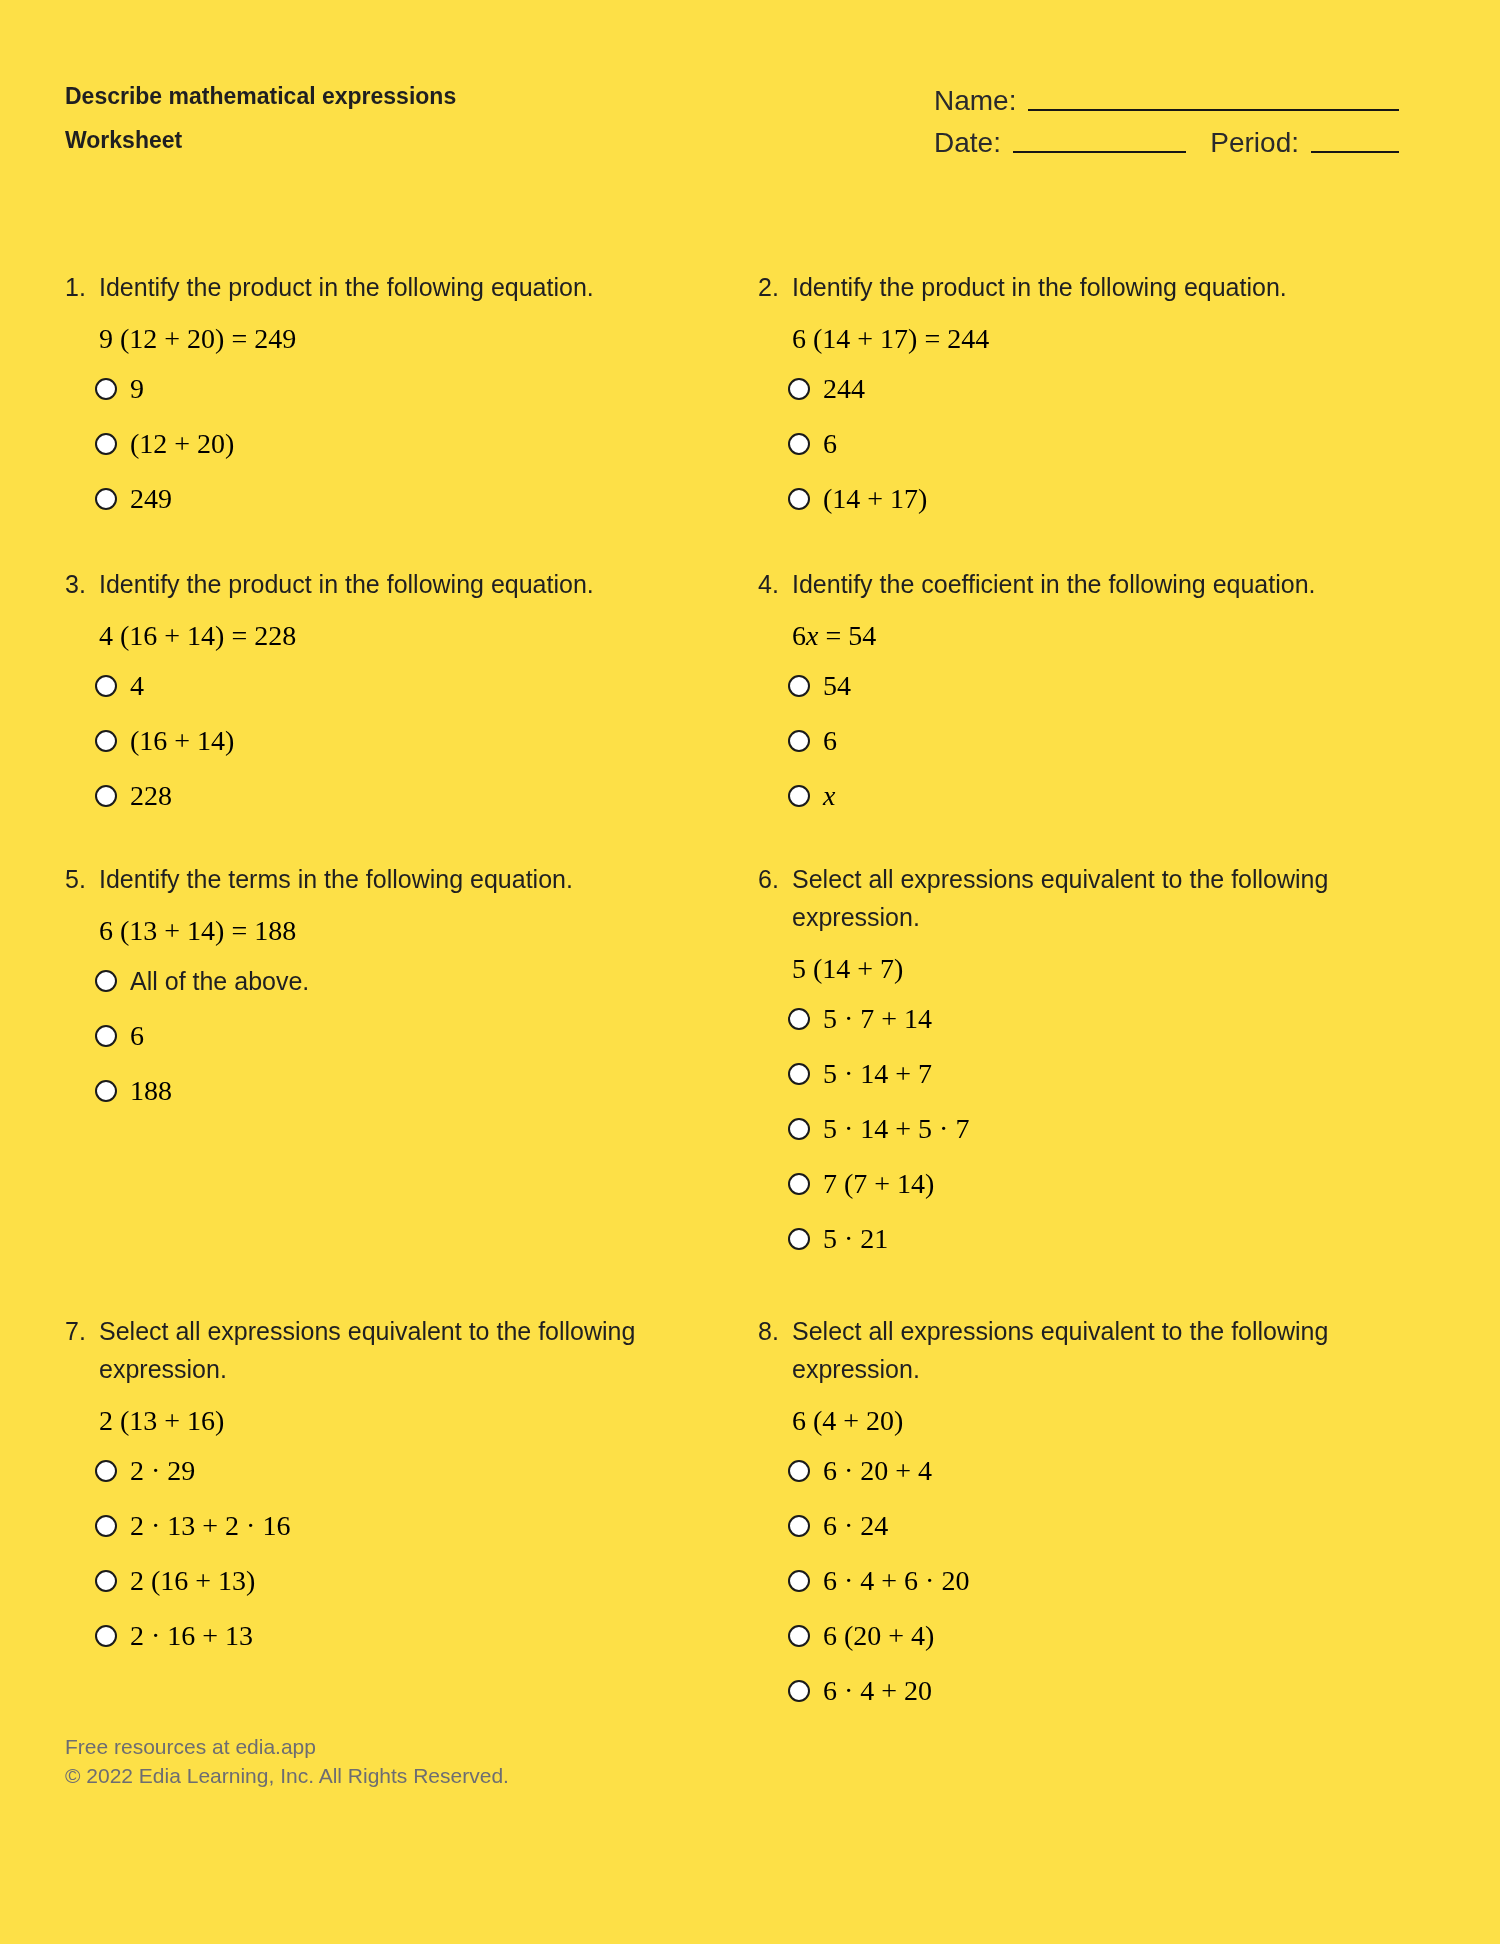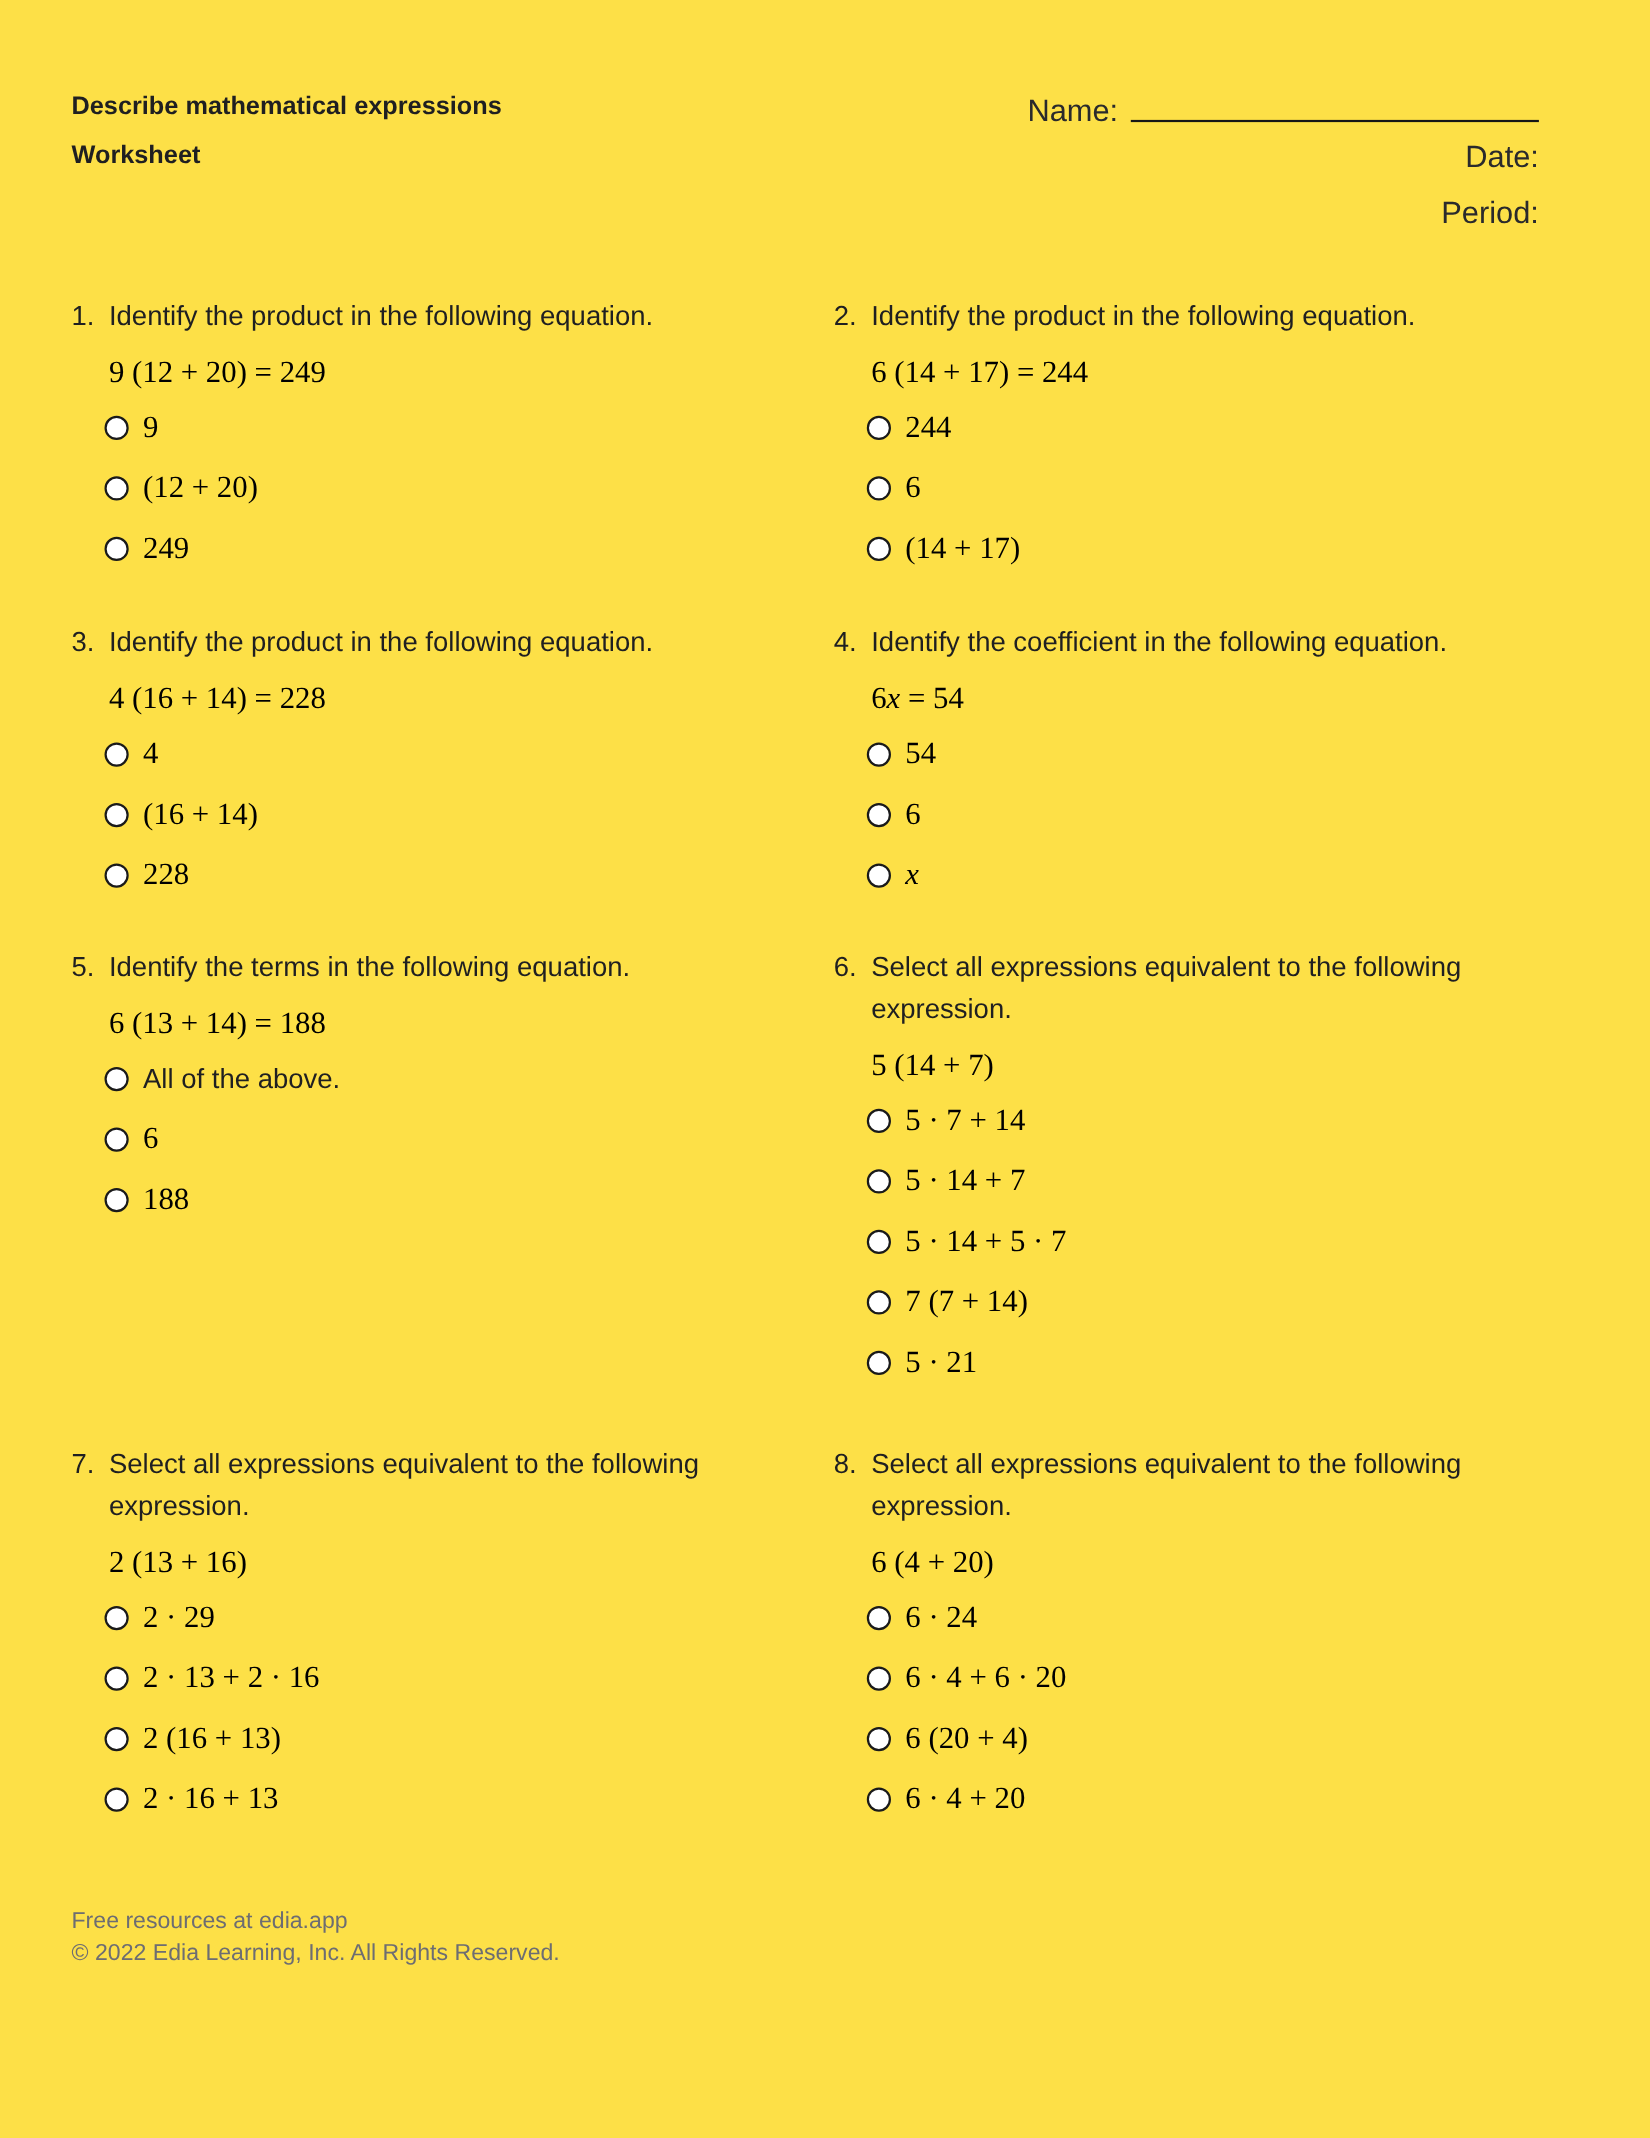--- a/index.html
+++ b/index.html
@@ -3,21 +3,21 @@
 <meta charset="utf-8">
 <style>
   html,body{margin:0;padding:0;background:#ffffff;}
   body{font-family:"Liberation Sans","DejaVu Sans",sans-serif;color:#1f1f21;}
   .page{position:relative;width:1500px;height:1944px;background:#fde047;overflow:hidden;}
 
   
   .title{position:absolute;left:65px;top:74px;font-size:23px;font-weight:bold;line-height:44px;color:#1f1f21;}
   .hdr-fields{position:absolute;left:934px;top:88px;width:465px;font-size:28px;color:#2a2a2c;}
   .hdr-row{display:flex;align-items:flex-end;}
-  .hdr-row + .hdr-row{margin-top:16px;flex-direction:column;}
+  .hdr-row + .hdr-row{margin-top:16px;}
   .hdr-label{flex:0 0 auto;line-height:26px;}
   .blank{border-bottom:2px solid #161616;height:20px;flex:1 1 auto;margin-left:12px;margin-bottom:3px;}
   .blank.short{flex:0 0 88px;}
   .hdr-label.period{margin-left:24px;}
 
   
   .q{position:absolute;width:680px;}
   .q-head{display:flex;font-size:25px;line-height:38px;color:#1f1f21;}
   .q-num{flex:0 0 34px;}
   .q-text{flex:1 1 auto;}
@@ -225,20 +225,24 @@
 
   <section class="q" style="left:758px;top:1312px">
     <div class="q-head">
       <span class="q-num">8.</span>
       <span class="q-text">Select all expressions equivalent to the following expression.</span>
     </div>
     <div class="q-expr math">6 (4 + 20)</div>
     <div class="opts">
       <label class="opt">
           <span class="radio"></span>
+          <span class="opt-label math">6 · 20 + 4</span>
+        </label>
+      <label class="opt">
+          <span class="radio"></span>
           <span class="opt-label math">6 · 24</span>
         </label>
       <label class="opt">
           <span class="radio"></span>
           <span class="opt-label math">6 · 4 + 6 · 20</span>
         </label>
       <label class="opt">
           <span class="radio"></span>
           <span class="opt-label math">6 (20 + 4)</span>
         </label>

